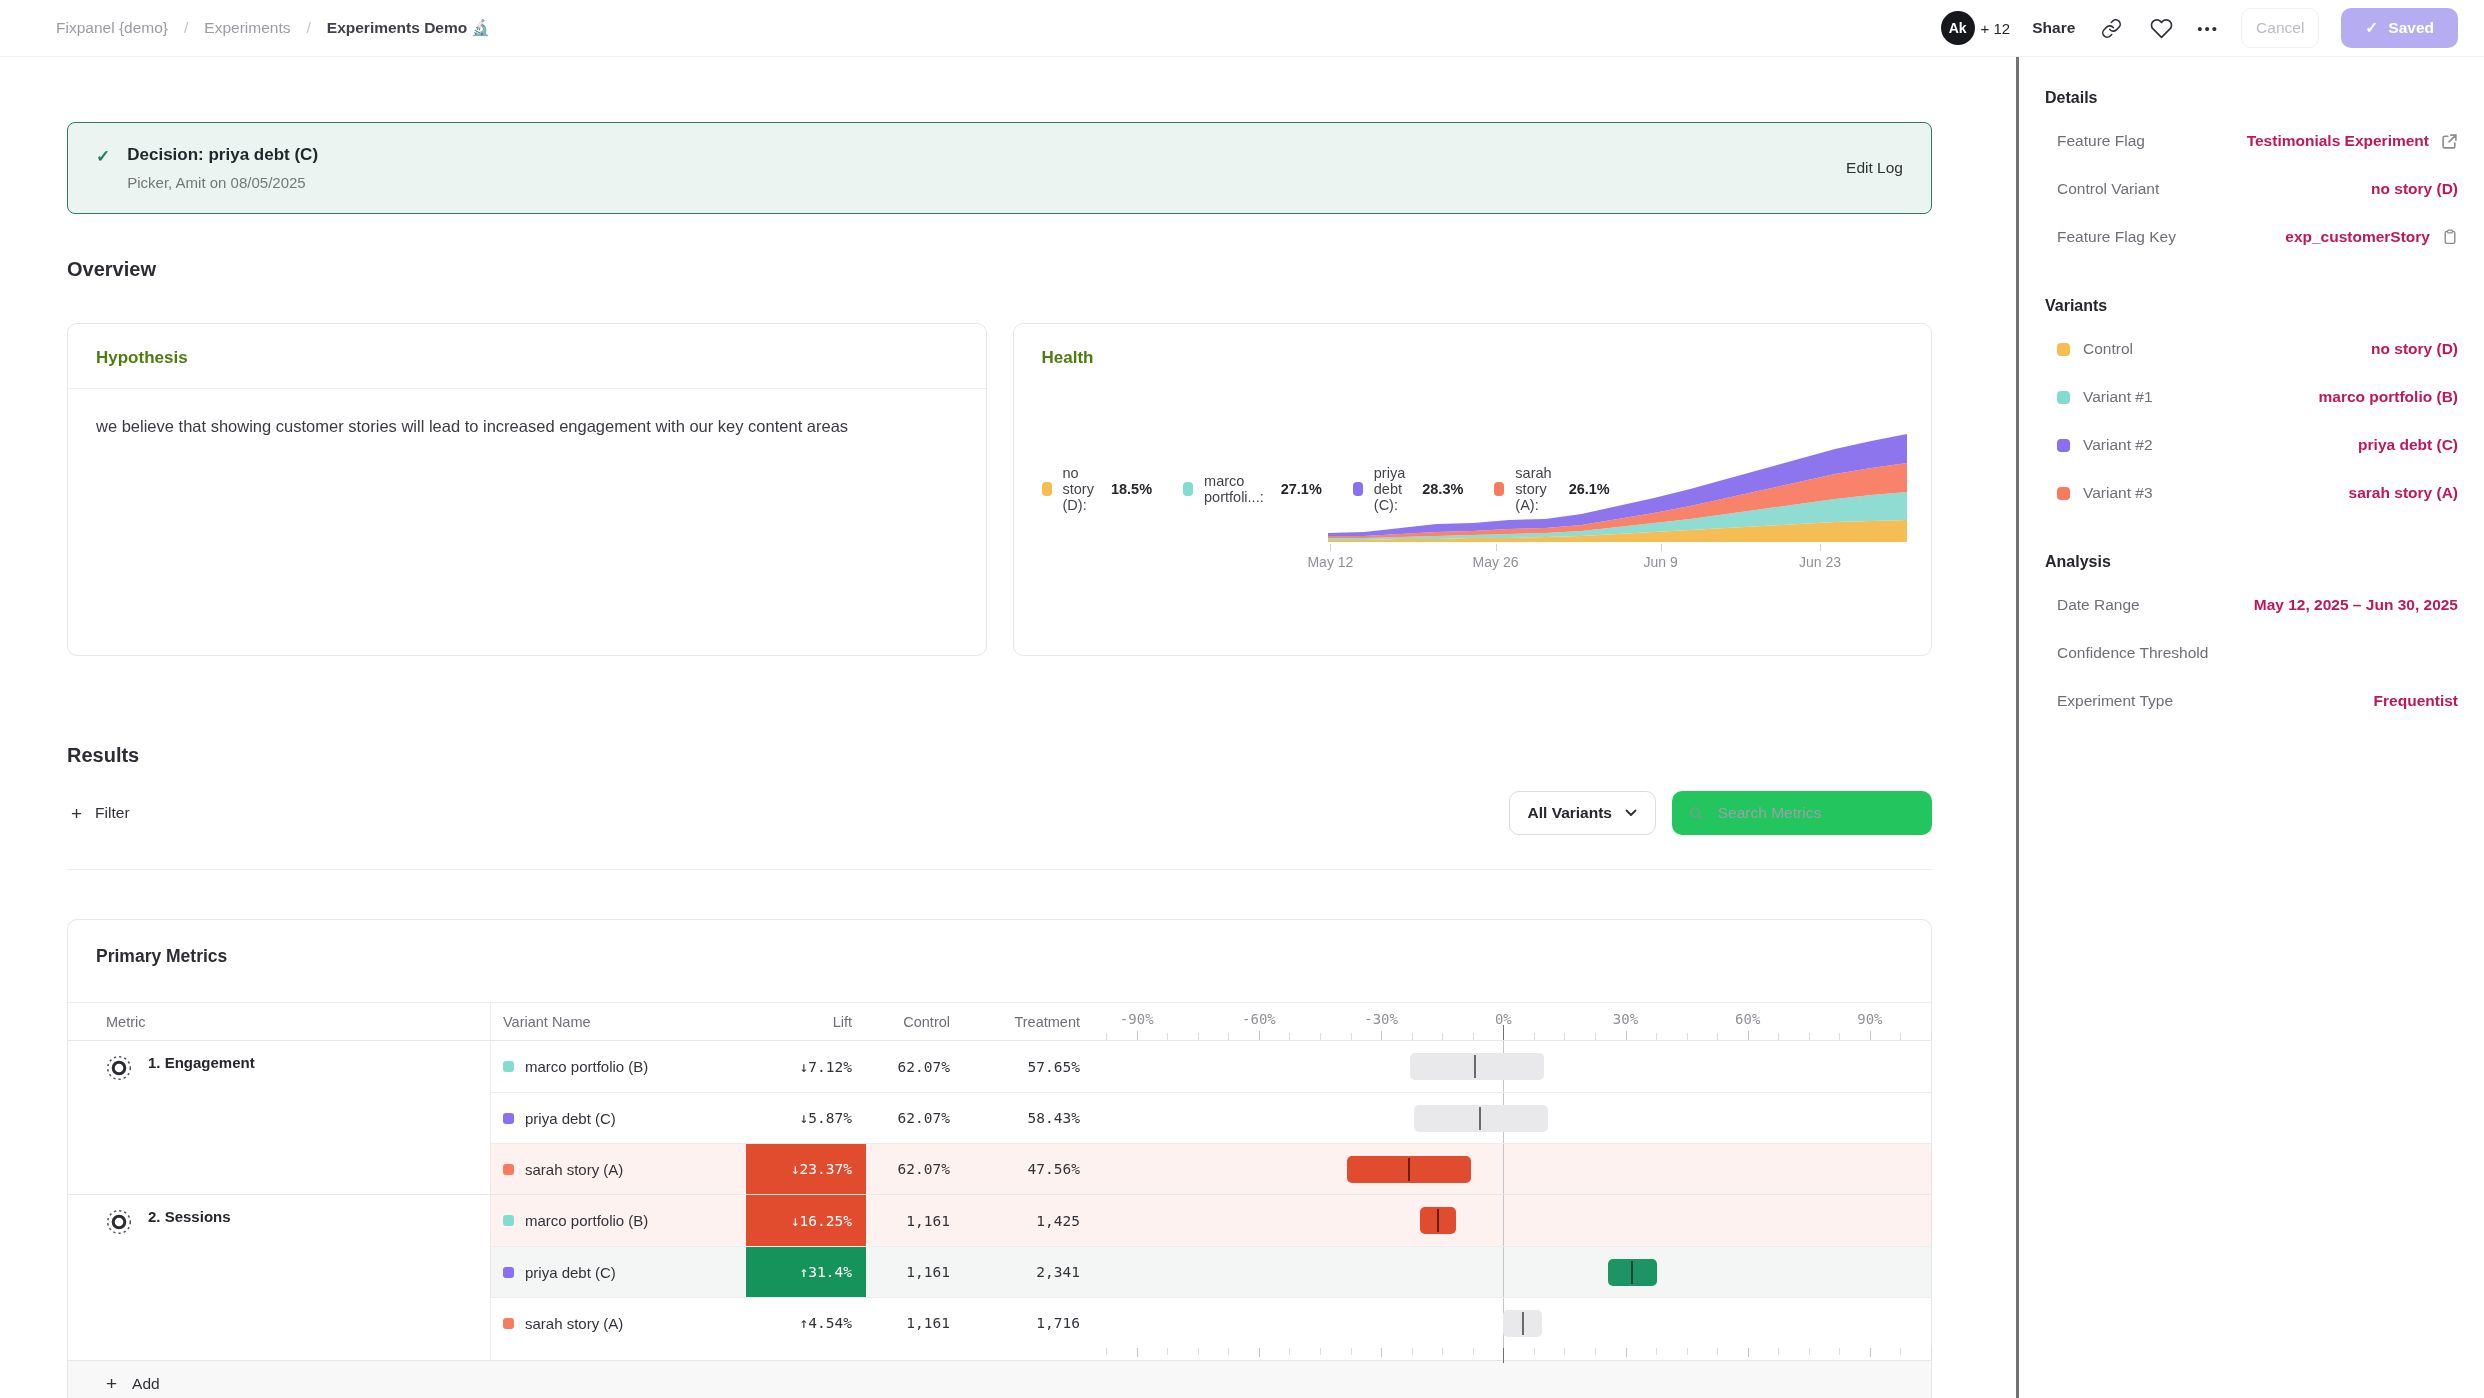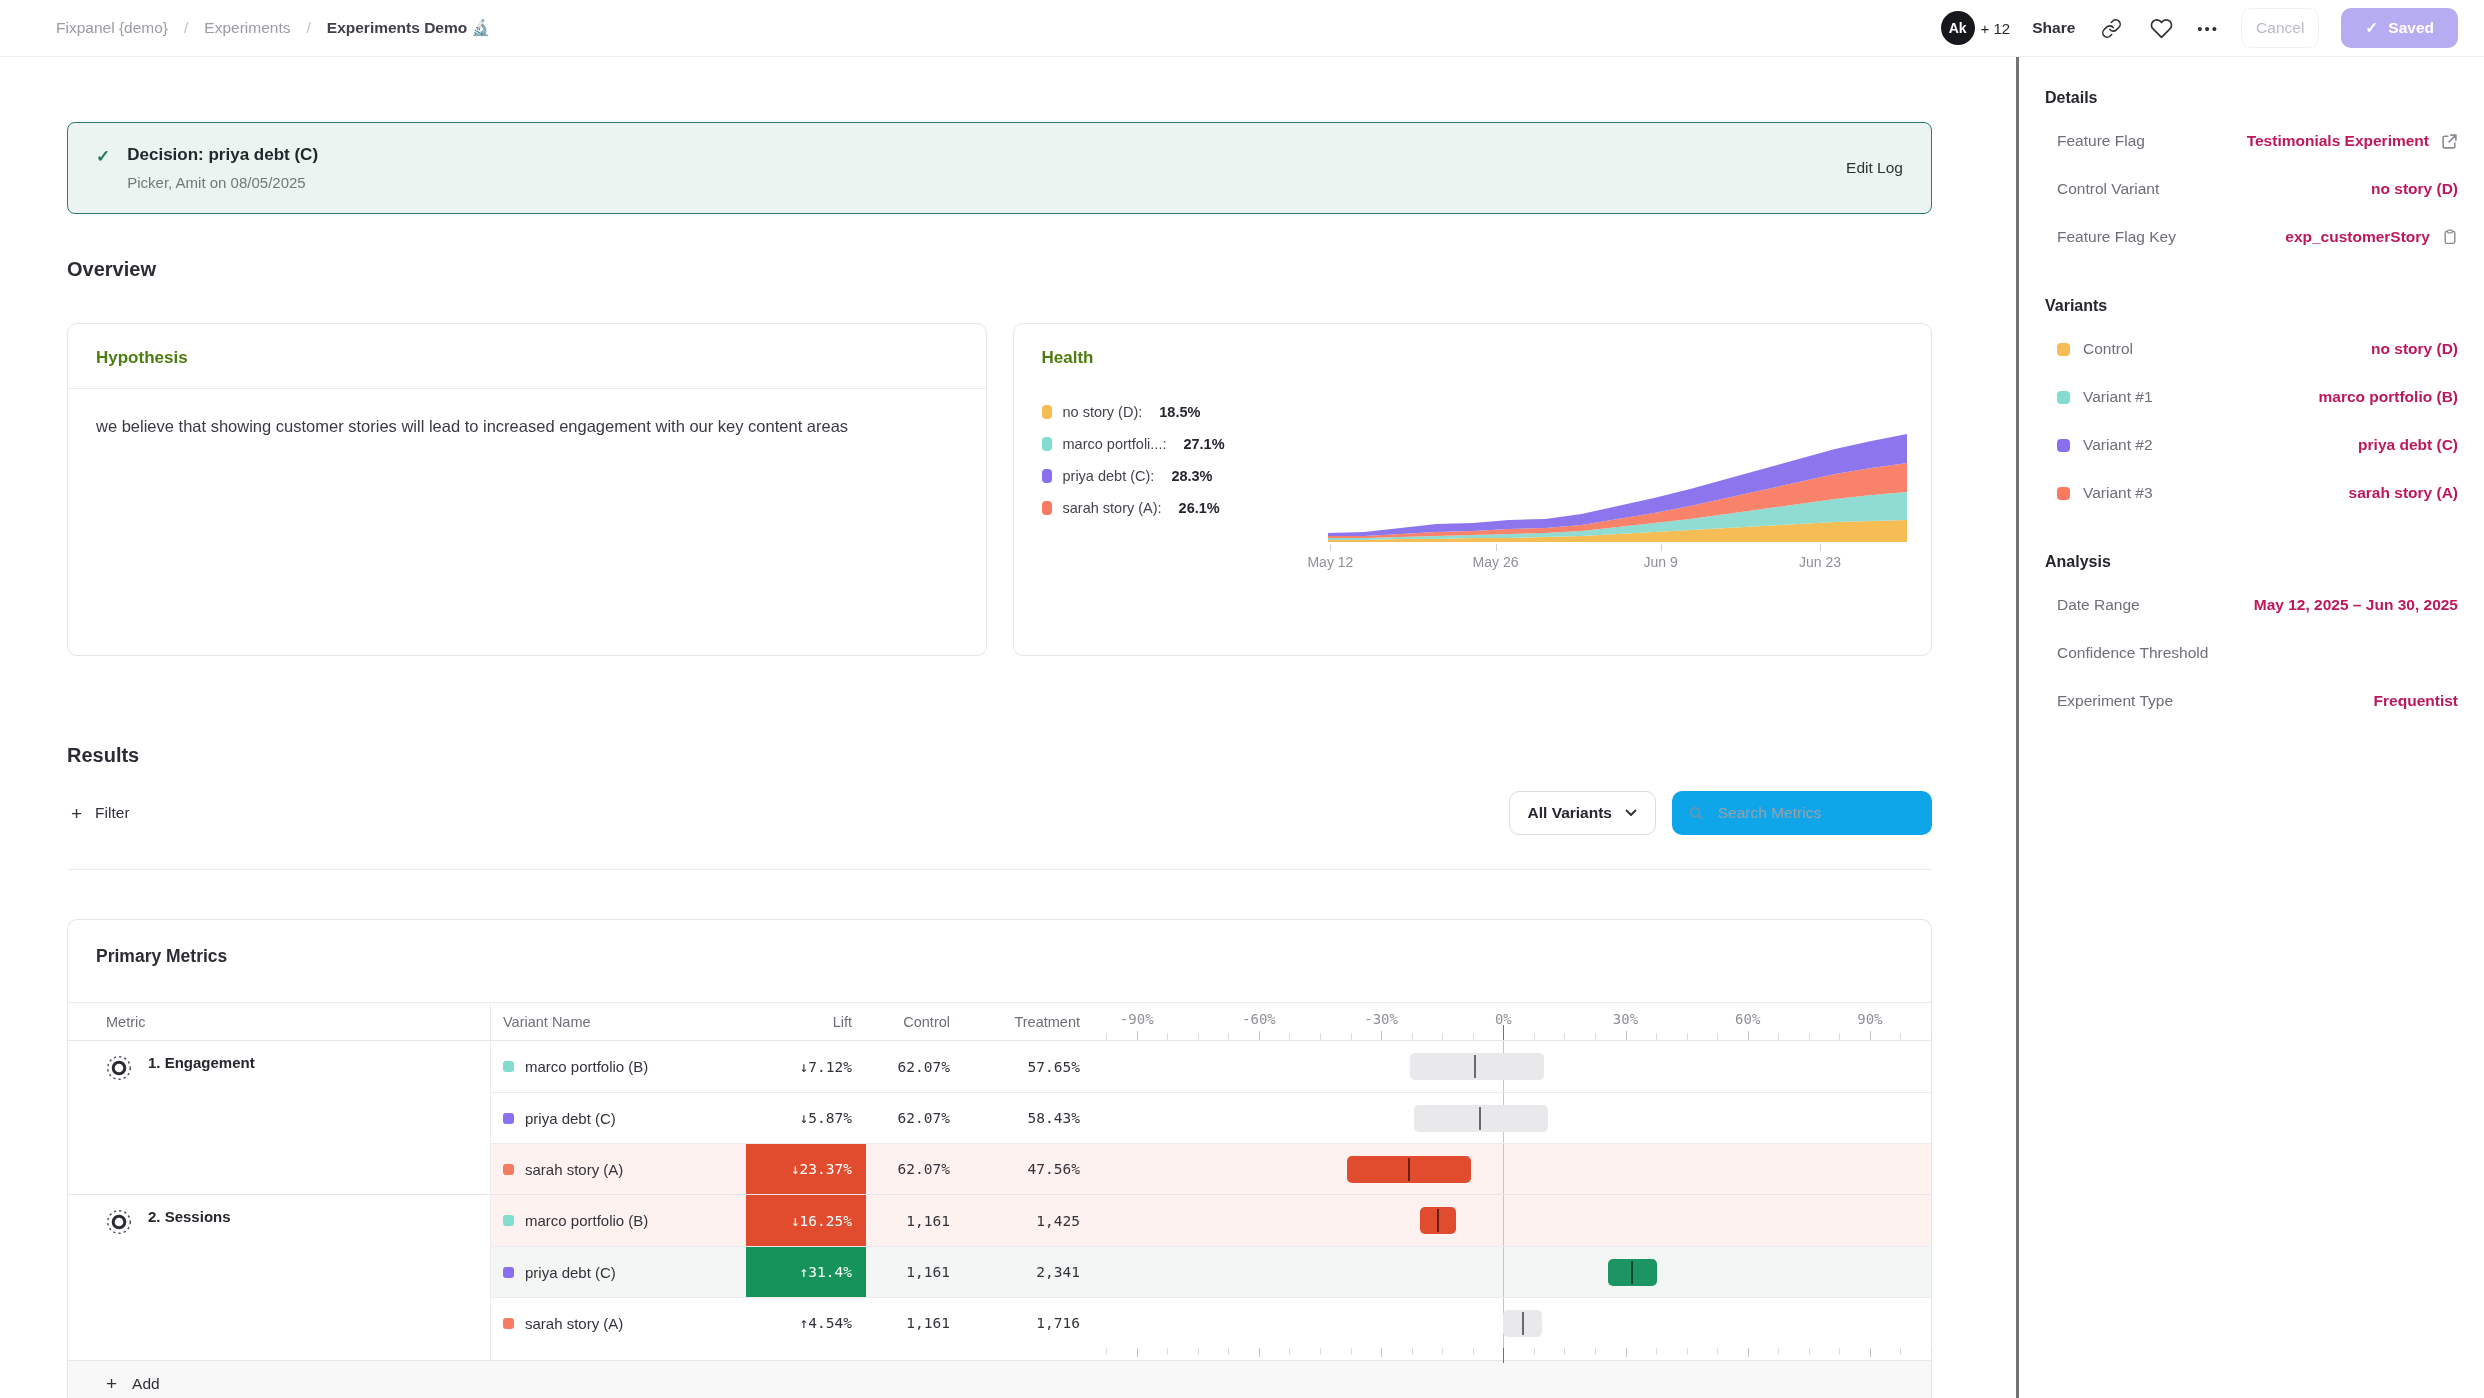--- a/index.html
+++ b/index.html
@@ -36,36 +36,36 @@
   
   .section-title { font-size:20px; font-weight:700; color:#2c2d34; margin:44px 0 0 0; }
   .section-title.results { margin-top:88px; }
   .cards { display:flex; gap:26px; margin-top:42px; }
   .card { flex:1; border:1px solid #e6e6e9; border-radius:10px; background:#fff; height:333px; }
   .card-head { padding:24px 28px 20px; font-size:17px; font-weight:700; color:#4d7c0f; }
   .hyp-head { border-bottom:1px solid #ececef; }
   .hyp-body { padding:26px 28px; font-size:16.5px; color:#3a3b42; line-height:1.45; max-width:920px; }
   
   .health-body { display:flex; padding:0 24px 0 28px; }
-  .legend { width:286px; display:flex; flex-direction:column; gap:16px; padding-top:16px; }
+  .legend { width:286px; display:flex; flex-direction:row; gap:31px; padding-top:16px; }
   .legend-item { display:flex; align-items:center; font-size:14.5px; color:#43444b; }
   .legend-swatch { width:10px; height:14px; border-radius:4px; margin-right:11px; flex-shrink:0; }
   .legend-value { font-weight:700; color:#26272d; margin-left:17px; }
   .chart-wrap { flex:1; padding-top:34px; }
   svg.area { display:block; width:100%; height:122px; }
   .chart-xaxis { position:relative; height:30px; }
   .xtick { position:absolute; top:0; width:1px; height:7px; background:#cfcfd4; }
   .xlabel { position:absolute; top:10px; transform:translateX(-50%); font-size:14px; color:#8f9096; white-space:nowrap; }
   
   .results-bar { display:flex; align-items:center; margin-top:24px; }
   .filter-btn { display:flex; align-items:center; gap:13px; font-size:15.5px; color:#32333a; cursor:pointer; padding:8px 4px; }
   .plus-glyph { font-size:19px; font-weight:400; color:#32333a; line-height:1; }
   .right-controls { margin-left:auto; display:flex; align-items:center; gap:16px; }
   .variants-dd { height:44px; border:1px solid #dcdce0; border-radius:10px; background:#fff; display:flex; align-items:center; gap:13px; padding:0 18px; font-size:15.5px; font-weight:600; color:#26272d; cursor:pointer; }
-  .search { height:44px; width:260px; background:#0ea5e9; border-radius:10px; display:flex; align-items:center; gap:12px; padding:0 16px; }
+  .search { height:44px; width:260px; background:#22c55e; border-radius:10px; display:flex; align-items:center; gap:12px; padding:0 16px; }
   .search input { border:0; background:transparent; outline:0; font-size:15.5px; color:#26272d; width:100%; font-family:inherit; }
   .search input::placeholder { color:#9da0a8; }
   .rule { border-bottom:1px solid #ececef; margin-top:34px; }
   
   .pm-card { margin-top:49px; border:1px solid #e6e6e9; border-bottom:0; border-radius:10px 10px 0 0; background:#fff; }
   .pm-title { padding:26px 28px 35px; font-size:17.5px; font-weight:700; color:#2c2d34; }
   .pm-row { display:flex; }
   .pm-metric-cell { width:423px; flex-shrink:0; border-right:1px solid #ececef; padding-left:38px; display:flex; align-items:center; gap:16px; }
   .pm-grid { flex:1; display:grid; grid-template-columns:255px 120px 100px 130px 1fr; }
   .pm-head { border-top:1px solid #ececef; height:38px; }

